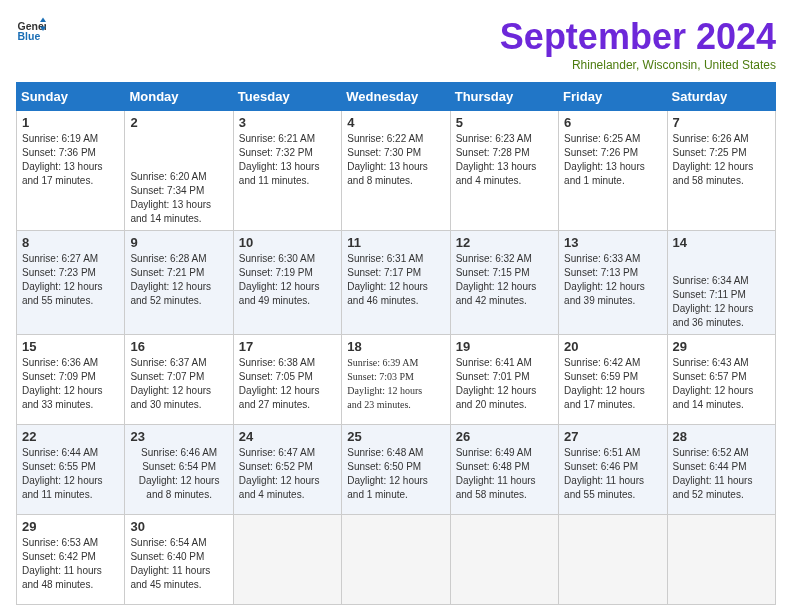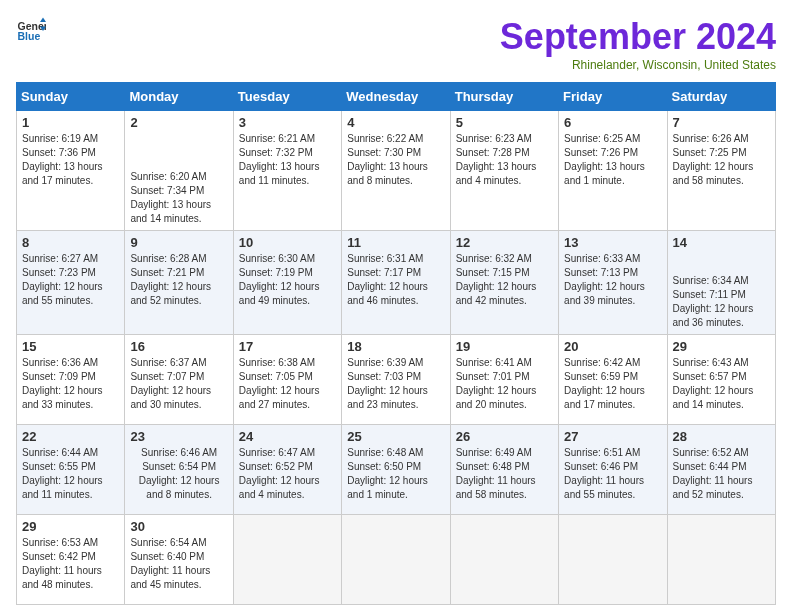--- a/index.html
+++ b/index.html
@@ -231,21 +231,21 @@
         </td>
         <td>
           <span class="day-number">17</span>
           <div class="day-info" style="white-space: pre-line;">Sunrise: 6:38 AM
 Sunset: 7:05 PM
 Daylight: 12 hours
 and 27 minutes.</div>
         </td>
         <td>
           <span class="day-number">18</span>
-          <div class="day-info" style="white-space: pre-line;">Sunrise: 6:39 AM
+          <div class="day-info" style="white-space: pre-line; font-family: Liberation Serif, serif;">Sunrise: 6:39 AM
 Sunset: 7:03 PM
 Daylight: 12 hours
 and 23 minutes.</div>
         </td>
         <td>
           <span class="day-number">19</span>
           <div class="day-info" style="white-space: pre-line;">Sunrise: 6:41 AM
 Sunset: 7:01 PM
 Daylight: 12 hours
 and 20 minutes.</div>

